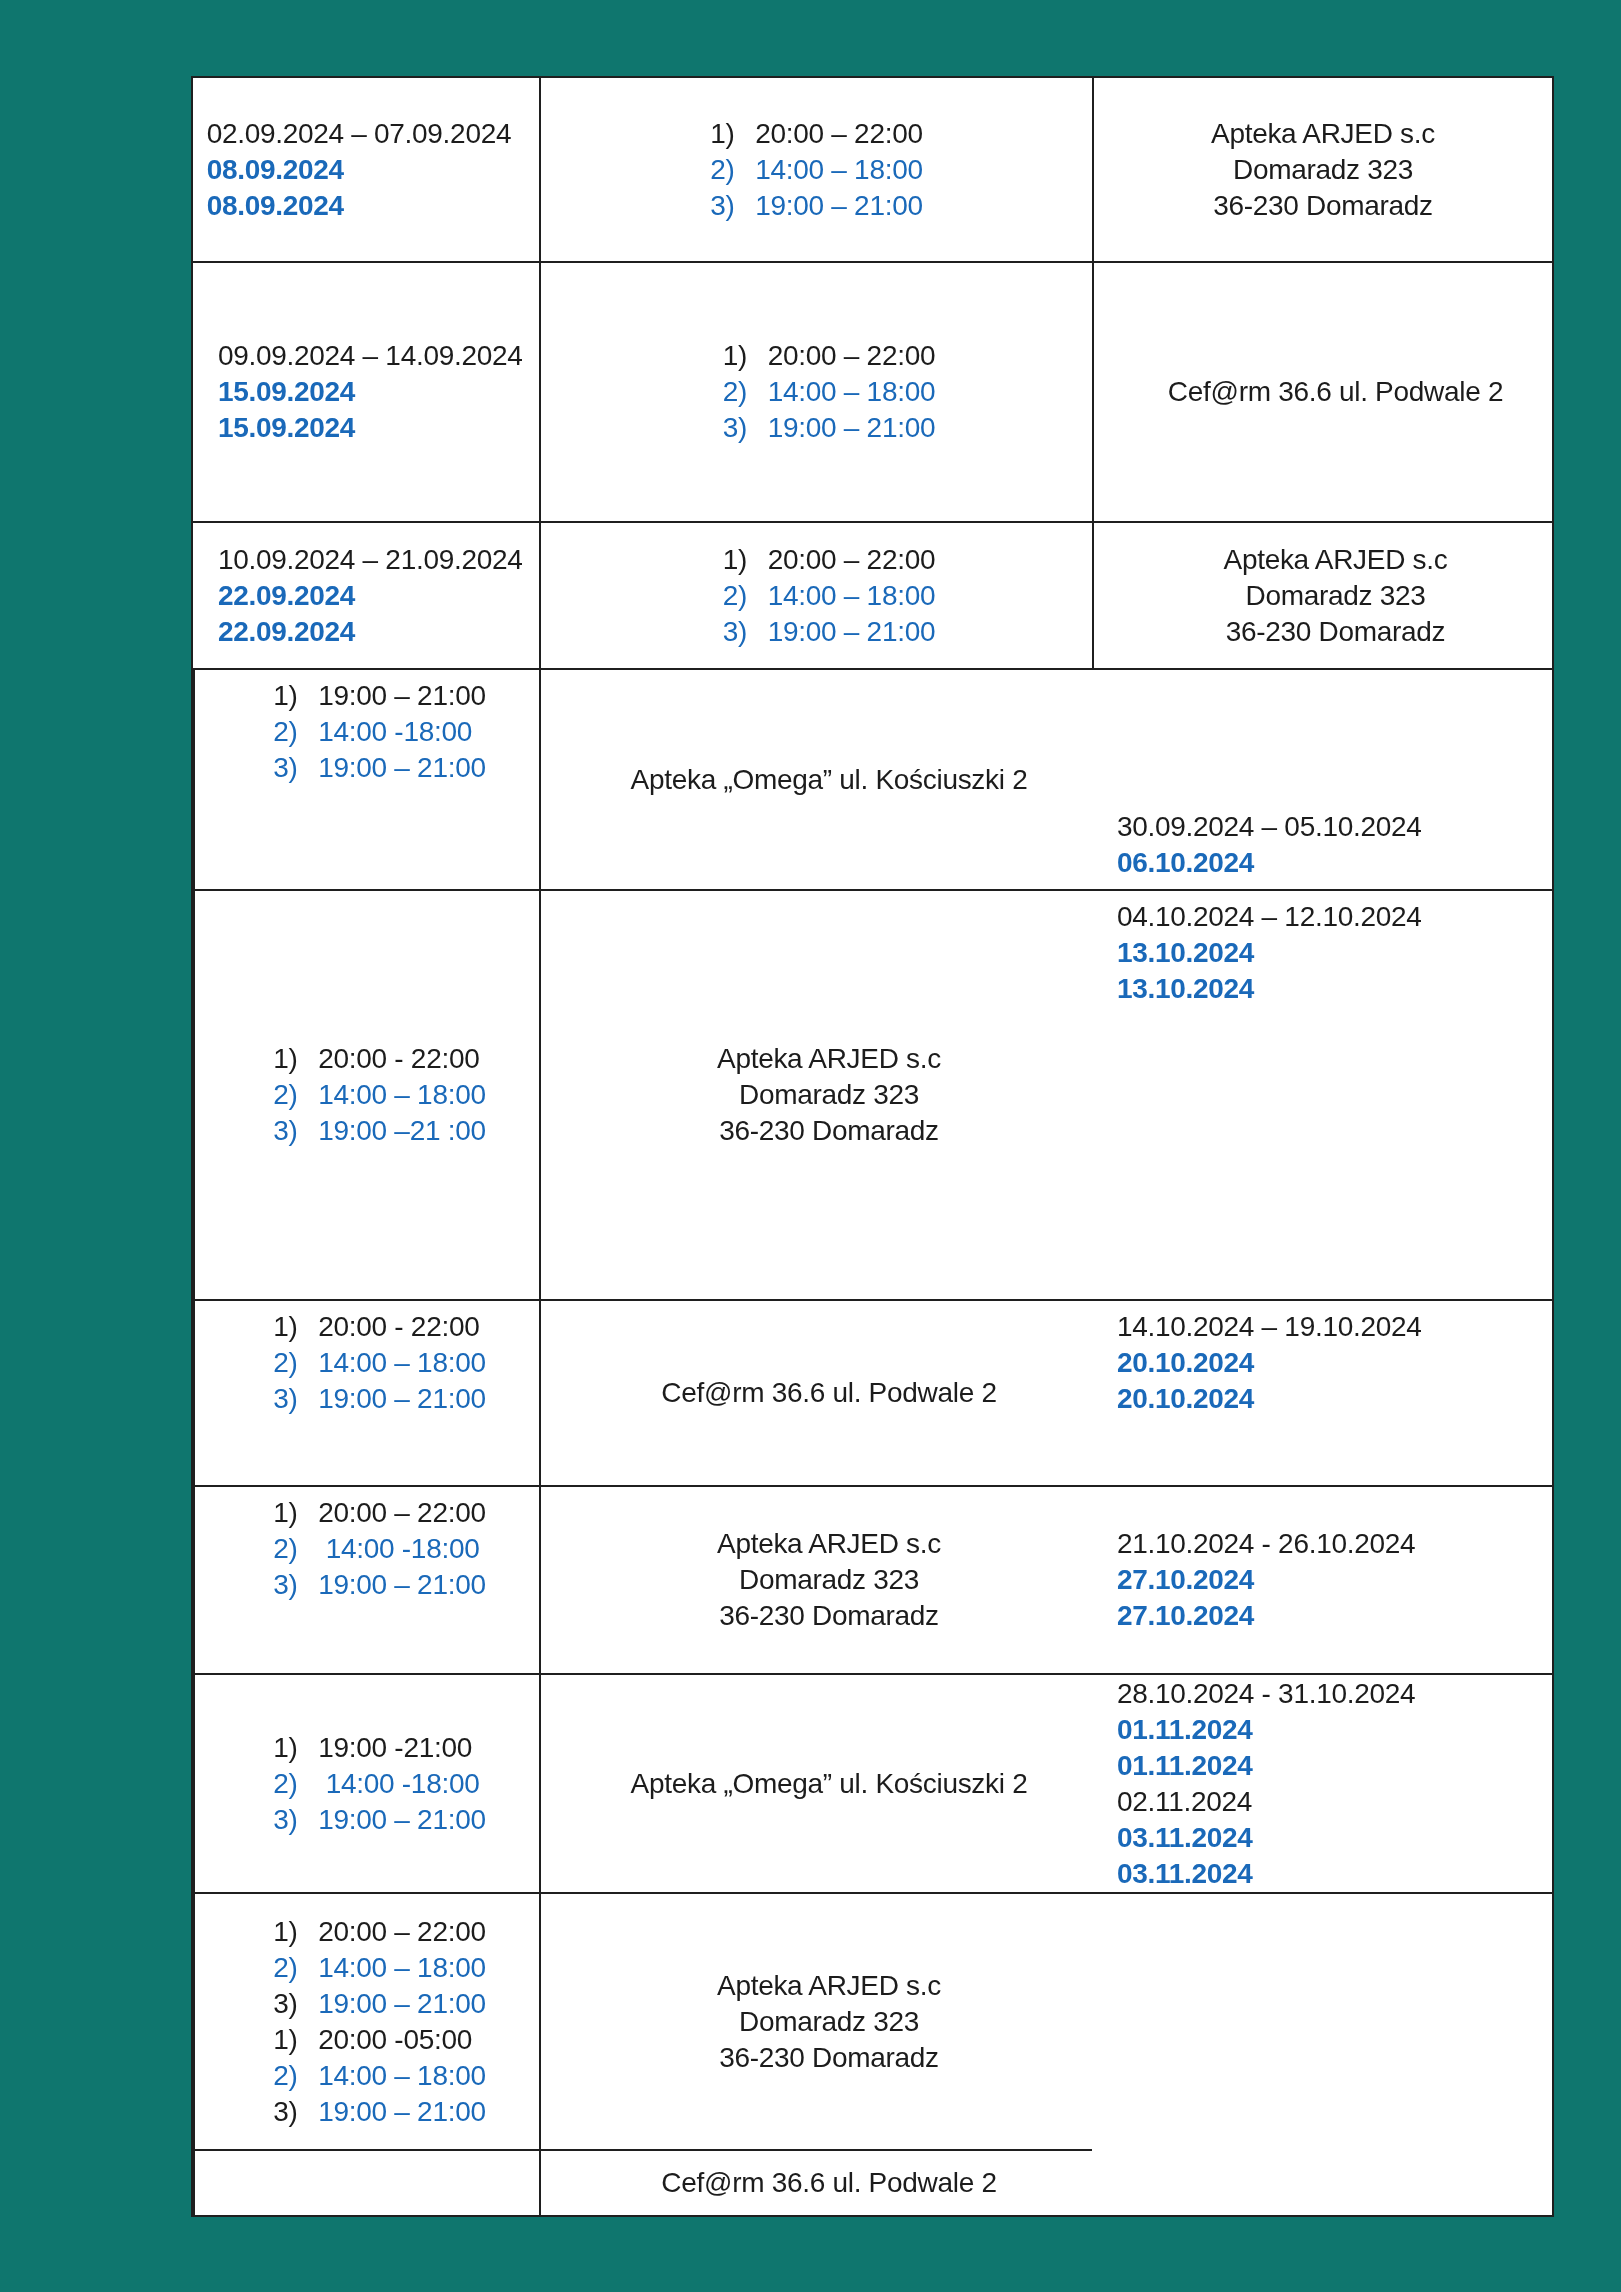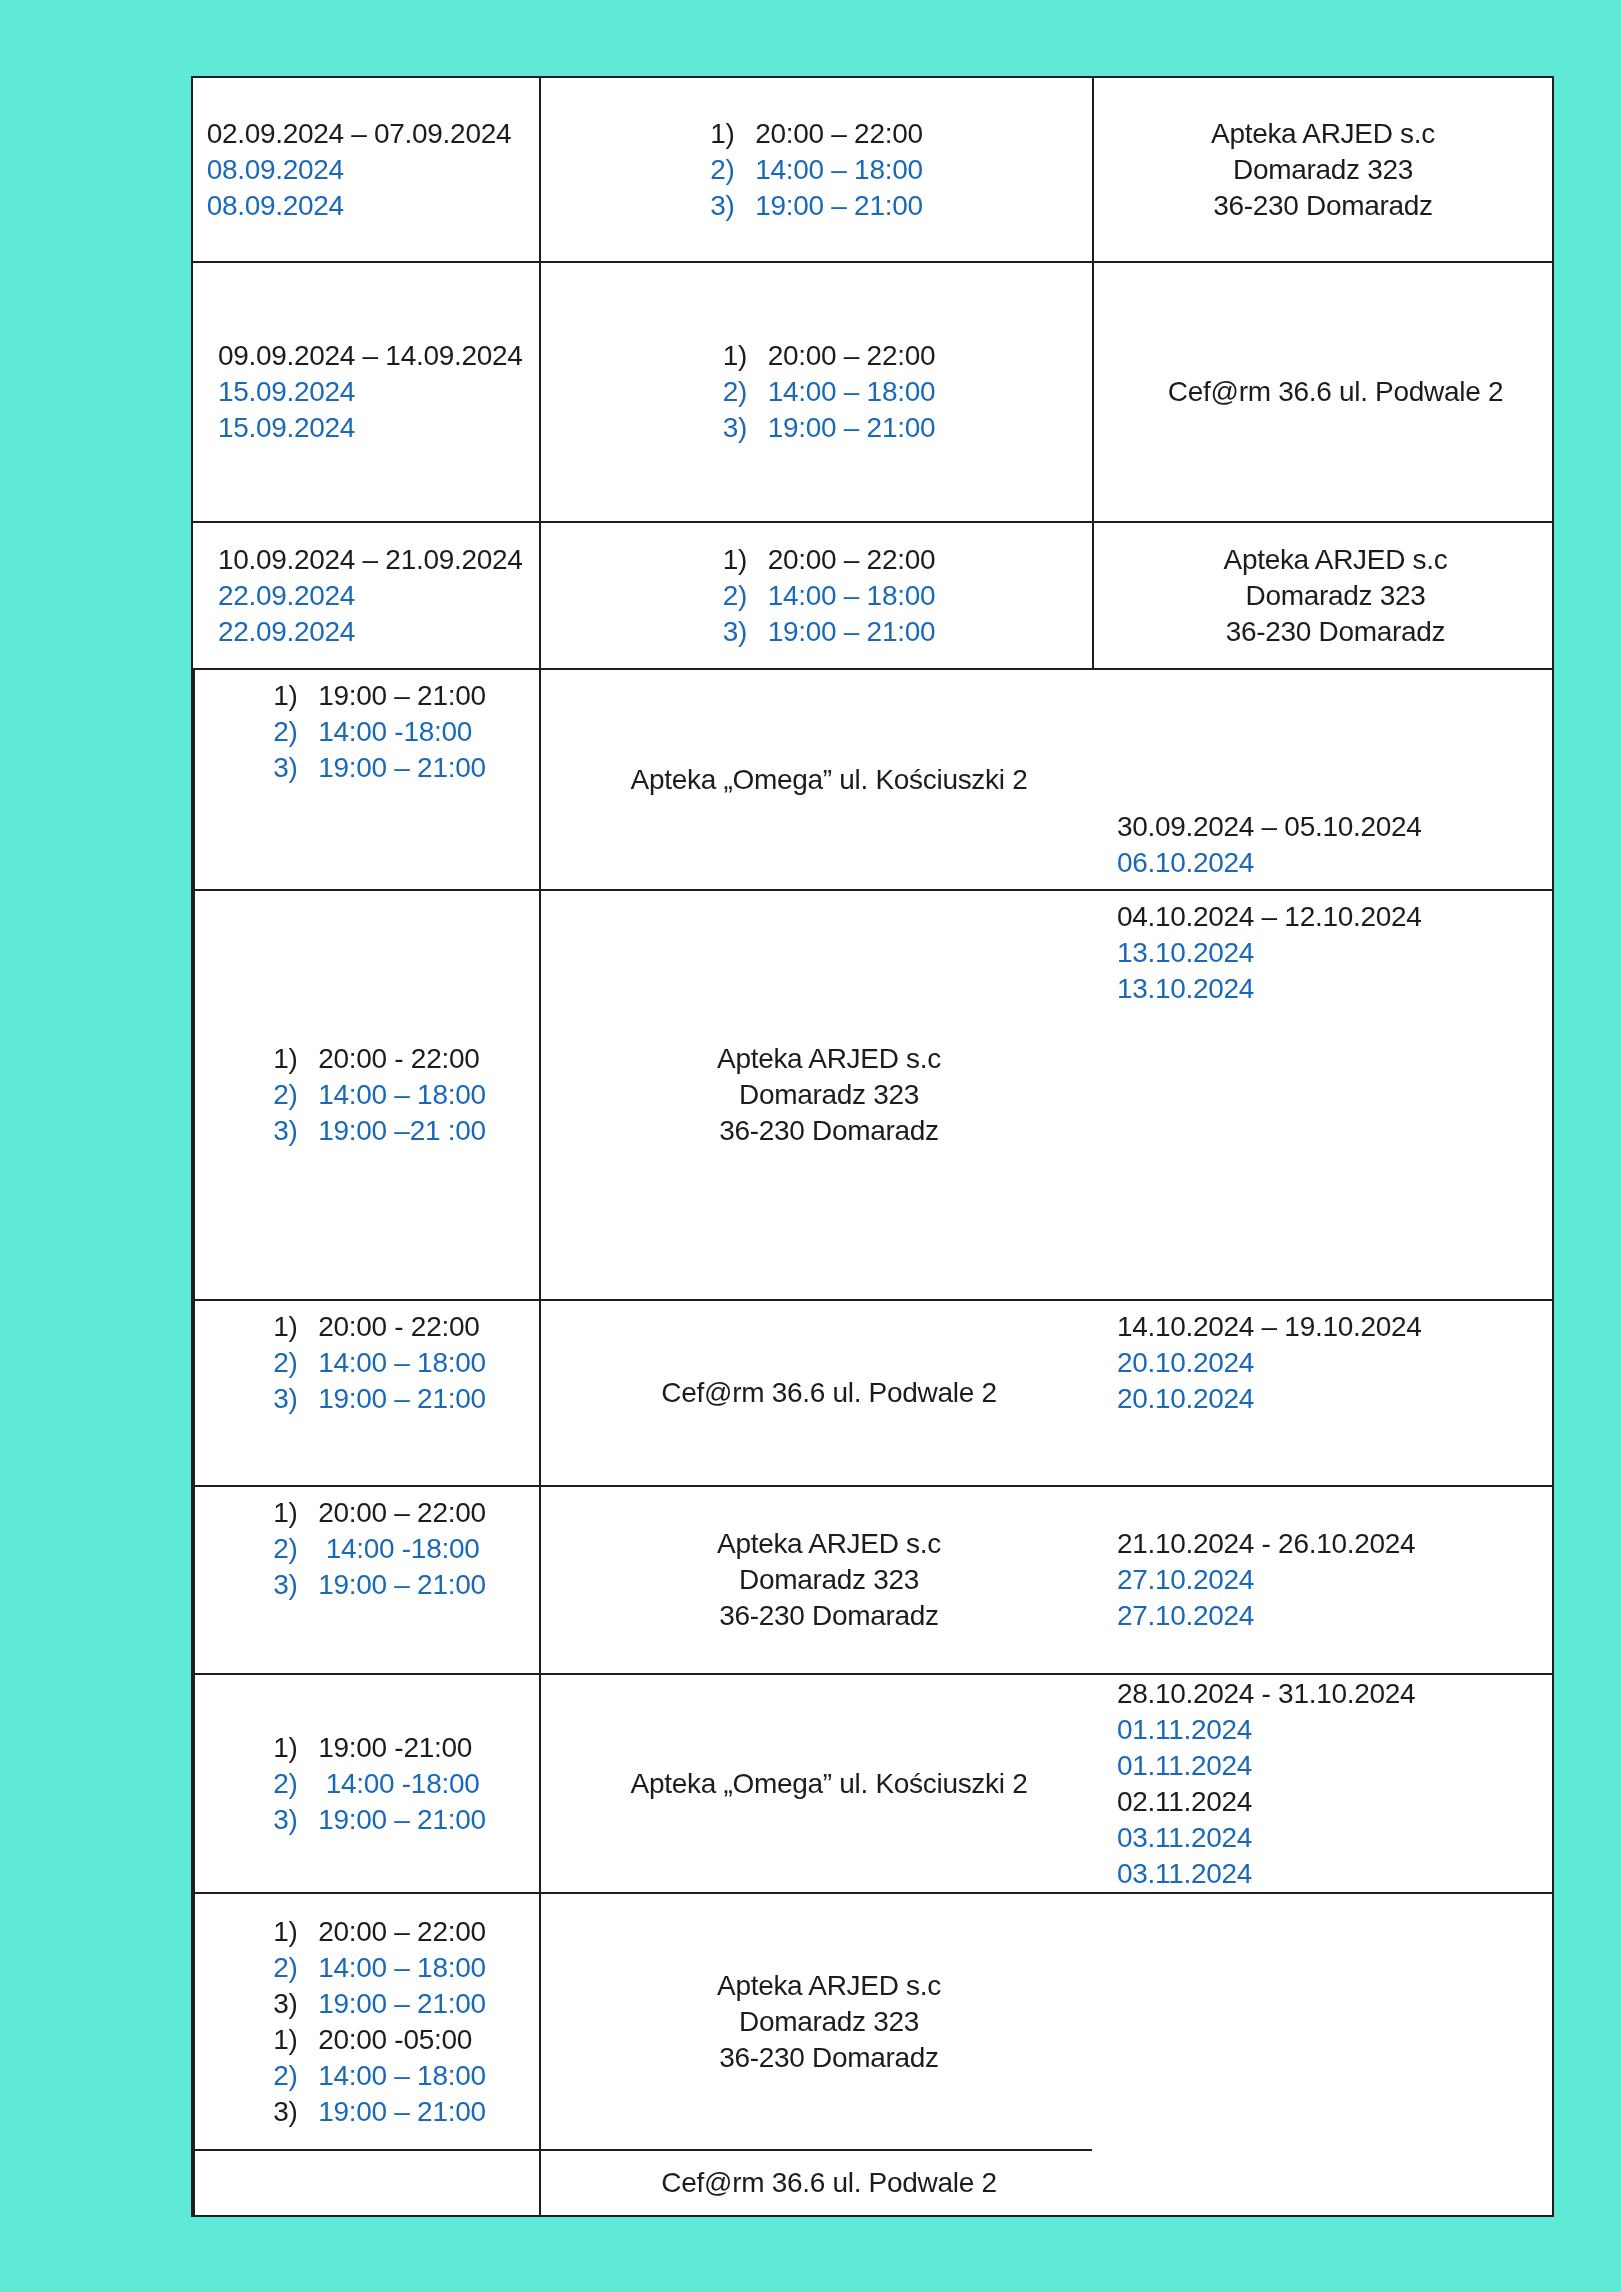--- a/index.html
+++ b/index.html
@@ -1,17 +1,17 @@
 <!DOCTYPE html>
 <html><head>
 <meta charset="utf-8">
 <style>
   html,body{margin:0;padding:0;background:#ffffff;}
   .page{
-    position:relative;width:1621px;height:2293px;background:#5eead4;overflow:hidden;
+    position:relative;width:1621px;height:2293px;background:#0f766e;overflow:hidden;
     font-family:"Liberation Sans","DejaVu Sans",sans-serif;color:#1c1c1c;
     letter-spacing:-0.3px;
   }
   .duty-table{
     position:absolute;left:191px;top:76px;
     display:grid;
     grid-template-columns:346px 553px 460px;
     grid-template-rows:183px 260px 147px 221px 410px 186px 188px 219px 257px 66px;
     border:2.9px solid #1f1f1f;
     background:#ffffff;
@@ -28,21 +28,21 @@
   .c-times{align-items:center;}
   .c-pharm{align-items:center;text-align:left;}
   .v-top{justify-content:flex-start;padding-top:7.8px;}
   .shift-down{padding-top:167px;}
   .hours-block{display:flex;flex-direction:column;align-items:flex-start;}
   .hours-line{display:flex;white-space:pre;}
   .hours-num{min-width:45px;text-align:left;}
   .date-line{white-space:pre;}
   .pharm-line{white-space:pre;}
   .blue{color:#1a69b9;}
-  .date-line.blue{font-weight:normal;}
+  .date-line.blue{font-weight:bold;}
   .black{color:#1c1c1c;}
 </style>
 </head>
 <body>
 
 <div class="page">
   <div class="duty-table" id="duty-table">
       <div class="cell c-dates">
         <div class="date-line black">02.09.2024 – 07.09.2024</div>
         <div class="date-line blue">08.09.2024</div>

